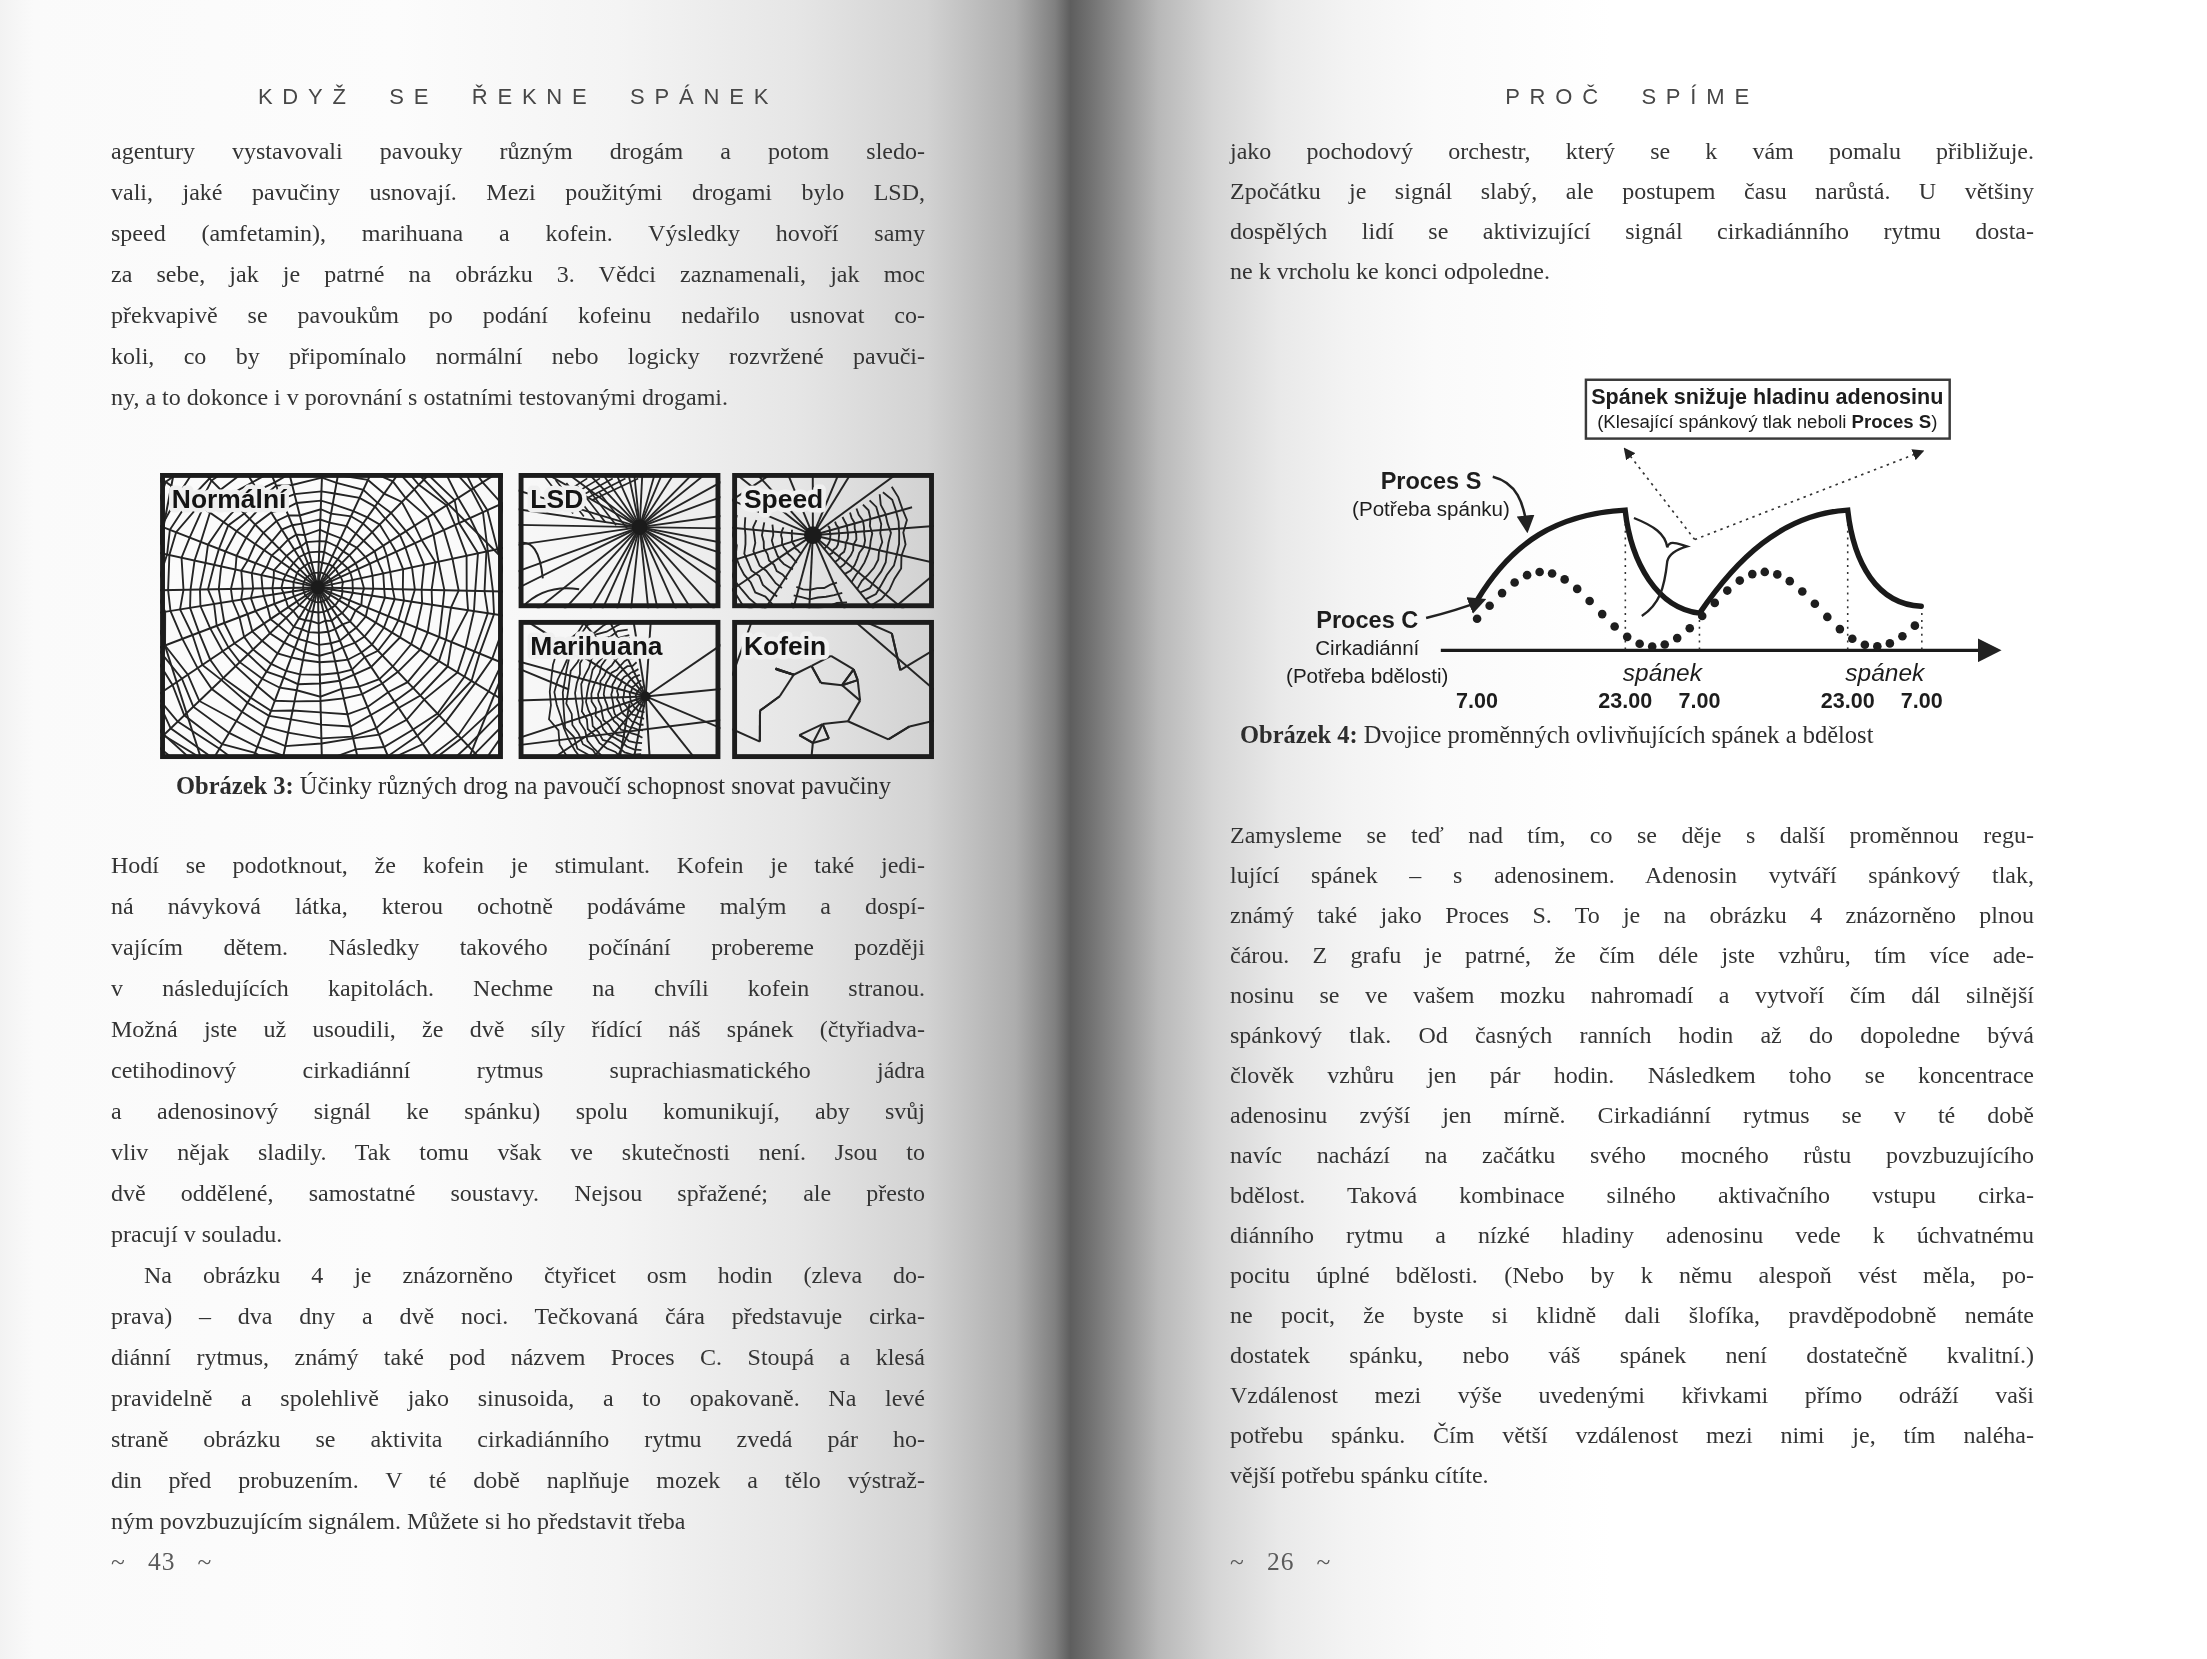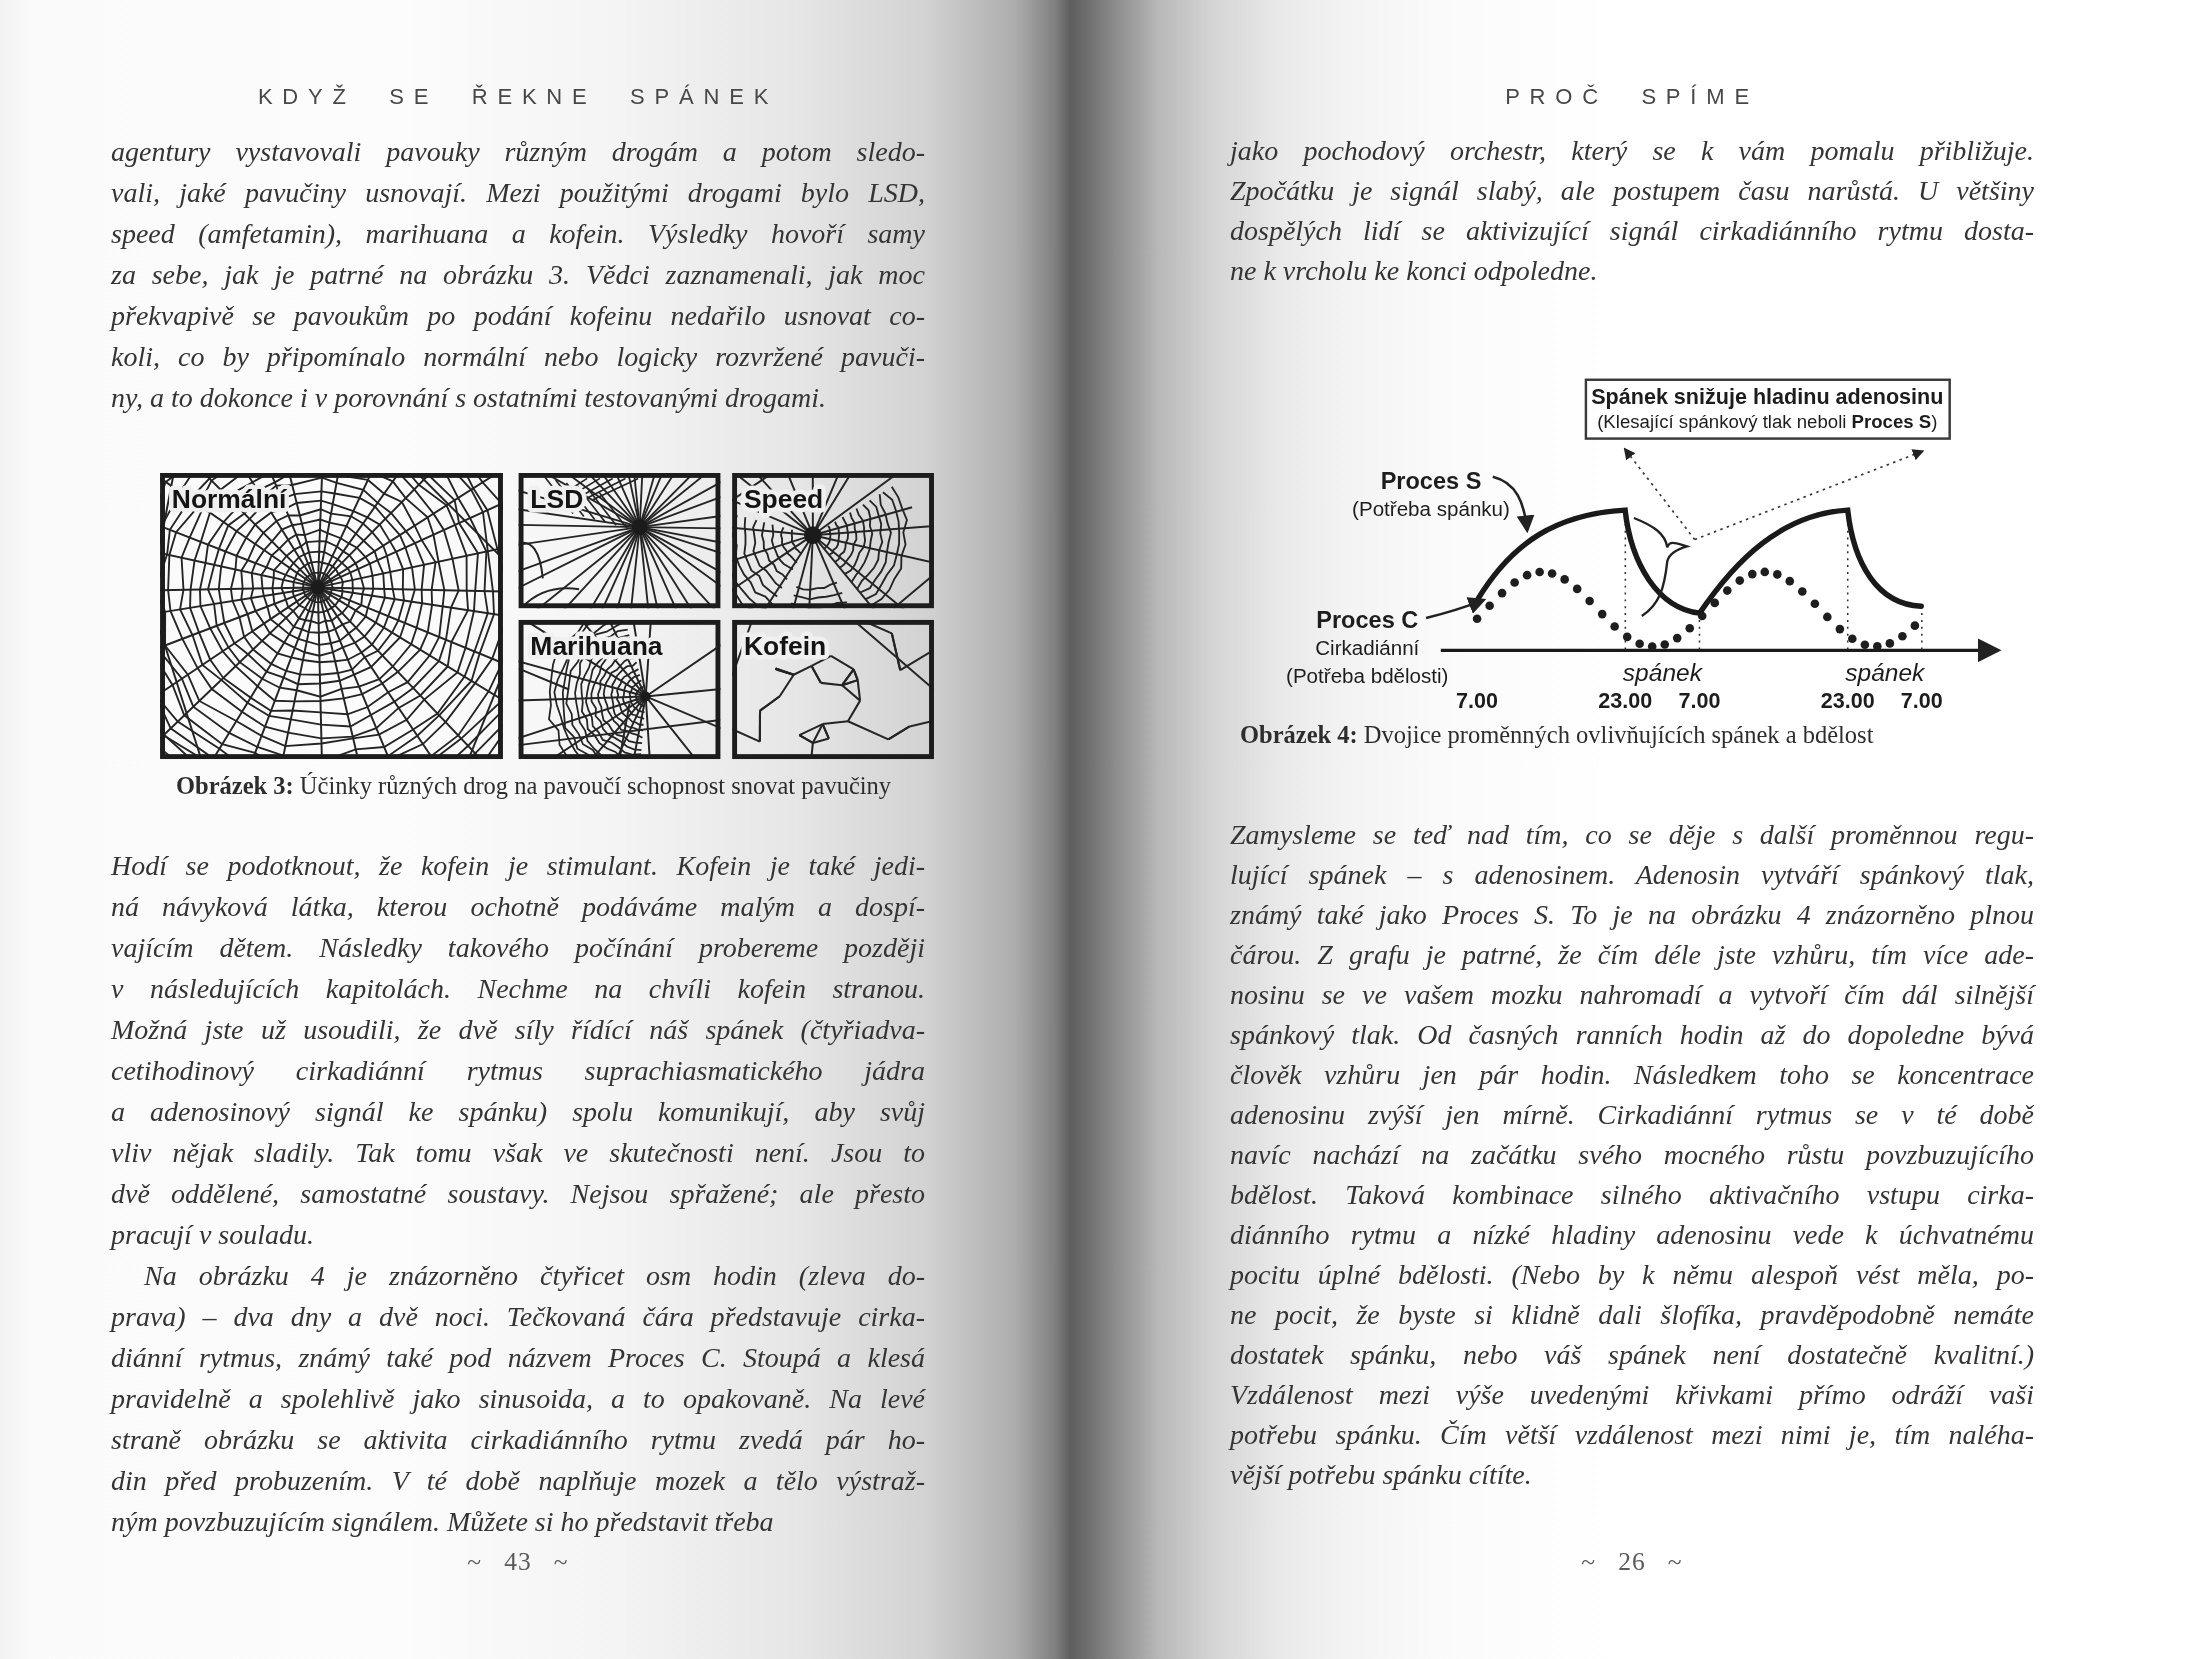--- a/index.html
+++ b/index.html
@@ -10,29 +10,29 @@
       #f2f2f2 0%, #fafafa 1.5%, #fcfcfc 18%, #f4f4f4 28%, #e6e6e6 36%,
       #d2d2d2 42%, #adadad 46%, #808080 47.8%, #5e5e5e 48.5%, #6f6f6f 49.3%,
       #8d8d8d 50.6%, #b8b8b8 52.5%, #d5d5d5 55%, #e9e9e9 58%, #f3f3f3 61%,
       #fafafa 65%, #ffffff 73%, #ffffff 100%);
   }
   .block{position:absolute;}
   .head{
     font-family:"Liberation Sans",sans-serif;font-size:22px;font-weight:400;
     letter-spacing:9.8px;word-spacing:17.6px;color:#474747;text-align:center;
   }
-  .body{font-size:28px;color:#343434;font-style:italic;}
+  .body{font-size:24px;color:#343434;}
   .lbody{line-height:41px;}
   .rbody{line-height:40px;}
   .ln{text-align:justify;text-align-last:justify;}
   .ln.end{text-align-last:left;}
   .ln.ind{text-indent:33px;}
   .caption{font-size:24.5px;color:#2d2d2d;}
   .caption b{font-weight:bold;}
-  .folio{font-size:25.5px;color:#5a5a5a;text-align:center;white-space:pre;letter-spacing:1px;}
+  .folio{font-size:25.5px;color:#5a5a5a;text-align:left;white-space:pre;letter-spacing:1px;}
   .pborder{fill:none;stroke:#1c1c1c;stroke-width:5;}
   .weblabel{
     font-family:"Liberation Sans",sans-serif;font-weight:bold;font-size:27px;fill:#141414;
     paint-order:stroke;stroke:#f0f0f0;stroke-width:9px;stroke-linejoin:round;
   }
   #fig4svg text{font-family:"Liberation Sans",sans-serif;fill:#1d1d1d;}
   .annbox{fill:none;stroke:#3a3a3a;stroke-width:2.5;}
   .bt{font-weight:bold;font-size:22px;text-anchor:middle;}
   .bs{font-size:19px;text-anchor:middle;}
   .bs .b{font-weight:bold;}

